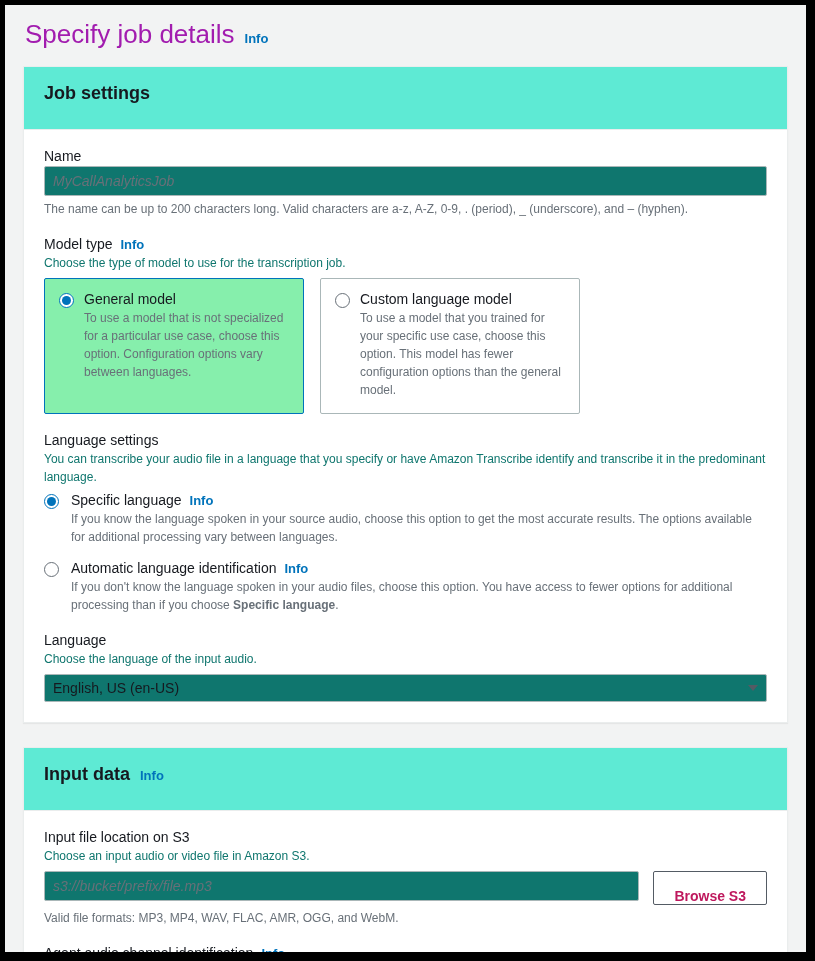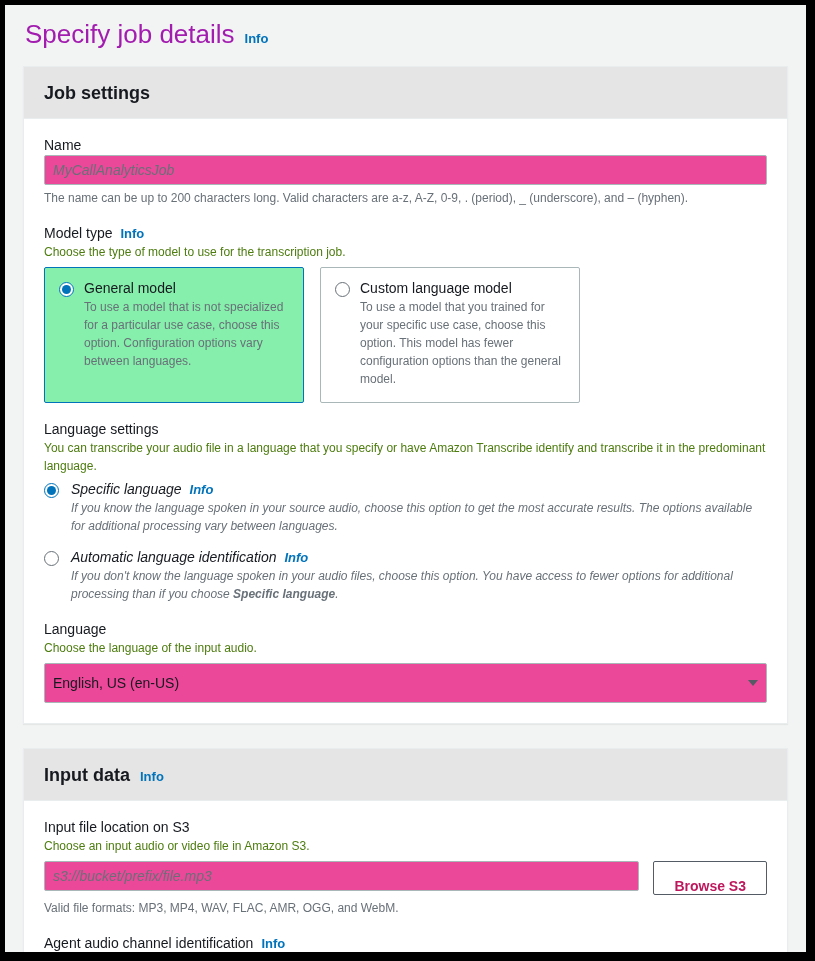--- a/index.html
+++ b/index.html
@@ -36,23 +36,23 @@
     font-weight: 700;
     cursor: pointer;
   }
   .panel {
     background: #fff;
     border: 1px solid #eaeded;
     margin: 0 18px 24px 18px;
     box-shadow: 0 1px 1px rgba(0,0,0,0.05);
   }
   .panel-header {
-    padding: 16px 20px 14px 20px;
+    padding: 16px 20px 25px 20px;
     border-bottom: 1px solid #eaeded;
-    background: #e5e5e5;
+    background: #5eead4;
     display: flex;
     align-items: baseline;
     gap: 10px;
   }
   .panel-title {
     font-size: 18px;
     font-weight: 700;
     color: #16191f;
   }
   .panel-body {
@@ -64,39 +64,39 @@
   .field-label {
     font-size: 14px;
     color: #16191f;
     margin-bottom: 2px;
     display: flex;
     align-items: baseline;
     gap: 8px;
   }
   .field-hint {
     font-size: 12px;
-    color: #4d7c0f;
+    color: #0f766e;
     margin-bottom: 6px;
     line-height: 1.5;
   }
   .field-help {
     font-size: 12px;
     color: #687078;
     margin-top: 4px;
     line-height: 1.5;
   }
   input[type="text"], .select {
     width: 100%;
     border: 1px solid #aab7b8;
     border-radius: 2px;
     padding: 6px 8px;
     font-size: 14px;
     font-family: inherit;
     color: #16191f;
-    background: #ec4899;
+    background: #0f766e;
   }
   input[type="text"]::placeholder {
     color: #687078;
     font-style: italic;
   }
   .tiles {
     display: flex;
     gap: 16px;
     margin-top: 6px;
   }
@@ -147,40 +147,40 @@
     font-size: 12px;
     color: #687078;
     line-height: 1.5;
   }
   .radio-row {
     display: flex;
     gap: 10px;
     margin-bottom: 14px;
   }
   .radio-row .radio { margin-top: 2px; }
-  .radio-body { flex: 1; padding-left: 2px; font-style: italic; }
+  .radio-body { flex: 1; padding-left: 2px; }
   .radio-title {
     font-size: 14px;
     color: #16191f;
     display: flex;
     align-items: baseline;
     gap: 8px;
   }
   .radio-desc {
     font-size: 12px;
     color: #687078;
     line-height: 1.5;
     margin-top: 2px;
   }
   .select {
     display: flex;
     align-items: center;
     justify-content: space-between;
     cursor: pointer;
-    height: 40px;
+    height: 28px;
   }
   .select .caret {
     width: 0; height: 0;
     border-left: 5px solid transparent;
     border-right: 5px solid transparent;
     border-top: 6px solid #545b64;
   }
   .input-row {
     display: flex;
     gap: 14px;

